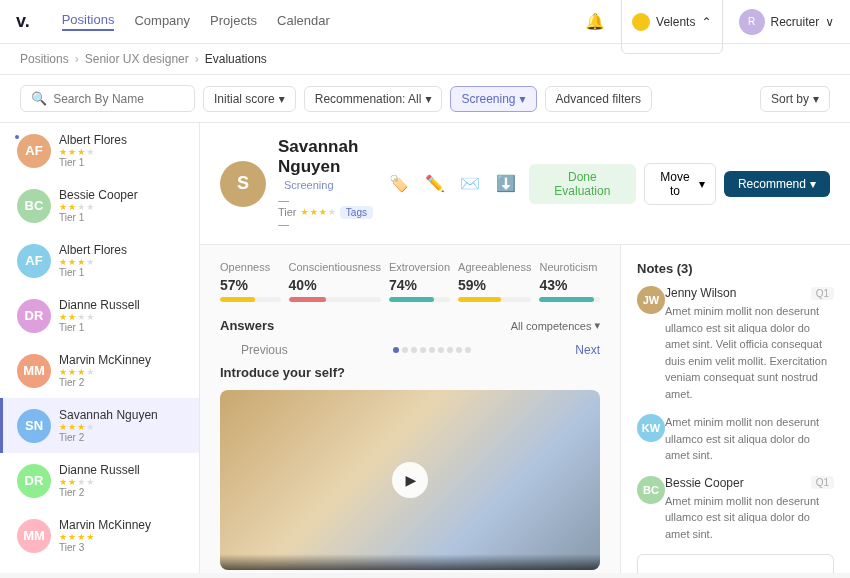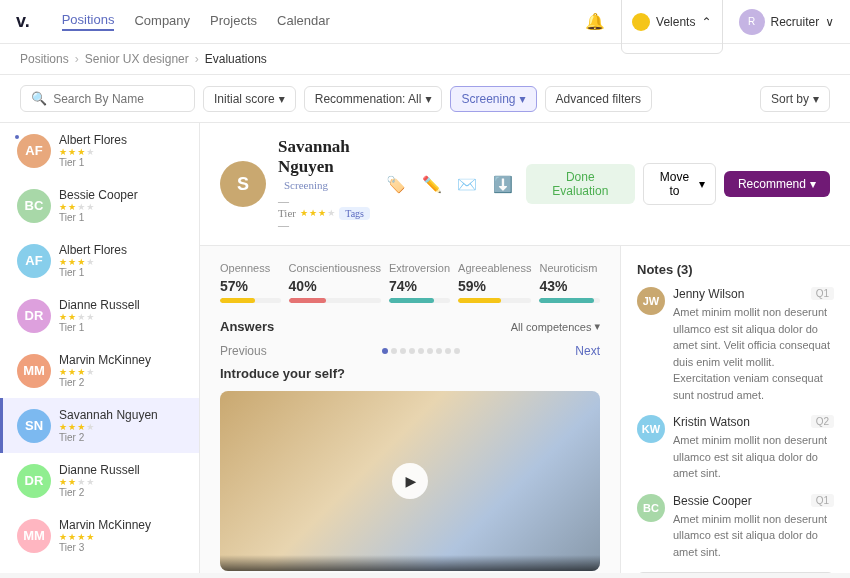--- a/index.html
+++ b/index.html
@@ -54,30 +54,30 @@
     .avatar-5 { background: #f0a07c; }
     .avatar-6 { background: #7cb9f0; }
     .avatar-7 { background: #90ee90; }
     .avatar-8 { background: #ffb6c1; }
     .new-badge { position: absolute; left: 10px; top: 10px; width: 8px; height: 8px; border-radius: 50%; background: #5c6bc0; border: 2px solid #fff; }
 
     
     .detail { flex: 1; background: #fafafa; padding: 0; overflow-y: auto; display: flex; flex-direction: column; }
     .detail-header { display: flex; align-items: center; padding: 14px 20px; background: #fff; border-bottom: 1px solid #e8e8e8; gap: 12px; }
     .detail-avatar { width: 46px; height: 46px; border-radius: 50%; background: #c9a870; display: flex; align-items: center; justify-content: center; font-size: 18px; font-weight: 600; color: #fff; flex-shrink: 0; }
-    .detail-name-block { flex: 1; font-family: Liberation Serif, serif; }
+    .detail-name-block { flex: 1; }
     .detail-name { font-size: 17px; font-weight: 600; color: #222; }
     .detail-stage { font-size: 11px; color: #7c8bc0; font-weight: 500; margin-left: 6px; }
     .detail-tier { font-size: 11px; color: #888; display: flex; align-items: center; gap: 4px; margin-top: 2px; }
     .tags-badge { background: #e8f0fe; color: #5c6bc0; border-radius: 4px; padding: 1px 6px; font-size: 10px; font-weight: 500; cursor: pointer; }
     .detail-actions { display: flex; align-items: center; gap: 8px; margin-left: auto; }
     .action-icon { font-size: 16px; color: #888; cursor: pointer; padding: 4px; border-radius: 4px; }
     .done-btn { background: #e8f5e9; color: #4caf50; border: none; border-radius: 6px; padding: 6px 12px; font-size: 12px; font-weight: 500; cursor: pointer; }
     .move-btn { display: flex; align-items: center; gap: 4px; background: #fff; border: 1px solid #e0e0e0; border-radius: 6px; padding: 6px 10px; font-size: 12px; cursor: pointer; }
-    .recommend-btn { background: #701a75; color: #fff; border: none; border-radius: 6px; padding: 6px 14px; font-size: 12px; font-weight: 500; cursor: pointer; display: flex; align-items: center; gap: 4px; }
+    .recommend-btn { background: #0c4a6e; color: #fff; border: none; border-radius: 6px; padding: 6px 14px; font-size: 12px; font-weight: 500; cursor: pointer; display: flex; align-items: center; gap: 4px; }
 
     
     .content-area { display: flex; gap: 0; flex: 1; padding: 0; }
     .left-panel { flex: 1; padding: 16px 20px; overflow-y: auto; }
     .right-panel { width: 230px; padding: 16px; border-left: 1px solid #e8e8e8; background: #fff; overflow-y: auto; }
 
     .section-header { display: flex; align-items: center; justify-content: space-between; margin-bottom: 12px; }
     .section-title { font-size: 13px; font-weight: 600; color: #333; }
     .hide-link { font-size: 12px; color: #888; cursor: pointer; }
     .edit-link { font-size: 12px; color: #5c6bc0; cursor: pointer; }
@@ -91,42 +91,42 @@
     .progress-fill { height: 100%; border-radius: 3px; }
     .fill-yellow { background: #f5c518; }
     .fill-red { background: #e57373; }
     .fill-teal { background: #4db6ac; }
 
     
     .answers-header { display: flex; align-items: center; justify-content: space-between; margin-bottom: 10px; }
     .answers-title { font-size: 13px; font-weight: 600; color: #333; }
     .competences-dropdown { font-size: 11px; color: #666; display: flex; align-items: center; gap: 3px; cursor: pointer; }
 
-    .question-nav { display: flex; align-items: center; justify-content: space-between; margin-bottom: 8px; }
+    .question-nav { display: flex; align-items: center; justify-content: space-between; margin-bottom: 8px; margin-left: 21px; }
     .nav-text { font-size: 12px; color: #888; cursor: pointer; }
     .nav-dots { display: flex; gap: 3px; align-items: center; }
     .dot { width: 6px; height: 6px; border-radius: 50%; background: #ddd; }
     .dot.active { background: #5c6bc0; }
     .next-text { font-size: 12px; color: #5c6bc0; cursor: pointer; font-weight: 500; }
 
     .question-text { font-size: 13px; color: #333; margin-bottom: 10px; font-weight: 700; }
 
     
     .video-container { position: relative; background: #2a2a3a; border-radius: 8px; overflow: hidden; width: 100%; height: 180px; margin-bottom: 10px; }
     .video-bg { width: 100%; height: 100%; background: linear-gradient(135deg, #c9a870 0%, #e8d5b0 40%, #b0c4de 70%, #8899aa 100%); display: flex; align-items: center; justify-content: center; }
     .play-btn { width: 36px; height: 36px; border-radius: 50%; background: rgba(255,255,255,0.9); display: flex; align-items: center; justify-content: center; cursor: pointer; }
     .play-icon { font-size: 14px; color: #333; margin-left: 2px; }
     .video-overlay { position: absolute; bottom: 0; left: 0; right: 0; background: linear-gradient(transparent, rgba(0,0,0,0.6)); padding: 8px; display: flex; align-items: center; gap: 8px; }
 
     
     .notes-title { font-size: 13px; font-weight: 600; color: #333; margin-bottom: 10px; }
-    .note-item { display: flex; gap: 8px; margin-bottom: 12px; }
+    .note-item { display: flex; margin-bottom: 12px; }
     .note-avatar { width: 28px; height: 28px; border-radius: 50%; flex-shrink: 0; display: flex; align-items: center; justify-content: center; font-size: 11px; font-weight: 600; color: #fff; }
     .note-content { flex: 1; }
-    .note-header { display: flex; align-items: flex-start; justify-content: space-between; margin-bottom: 3px; }
+    .note-header { display: flex; align-items: center; justify-content: space-between; margin-bottom: 3px; }
     .note-author { font-size: 12px; font-weight: 500; color: #333; }
     .note-q { font-size: 10px; color: #aaa; background: #f5f5f5; border-radius: 3px; padding: 1px 5px; }
     .note-text { font-size: 11px; color: #777; line-height: 1.5; }
     .note-input { width: 100%; border: 1px solid #e0e0e0; border-radius: 6px; padding: 8px; font-size: 12px; resize: none; outline: none; color: #aaa; height: 48px; background: #fff; }
   </style>
 </head>
 <body>
 
 <nav class="topnav">
   <span class="logo">v.</span>
@@ -439,24 +439,20 @@
       <div class="note-header">
         <span class="note-author">Jenny Wilson</span>
         <span class="note-q">Q1</span>
       </div>
       <div class="note-text">Amet minim mollit non deserunt ullamco est sit aliqua dolor do amet sint. Velit officia consequat duis enim velit mollit. Exercitation veniam consequat sunt nostrud amet.</div>
     </div>
   </div>
             <div class="note-item">
     <div class="note-avatar" style="background:#87ceeb">KW</div>
     <div class="note-content">
-      <div class="note-header">
-        <span class="note-author">Kristin Watson</span>
-        <span class="note-q">Q2</span>
-      </div>
       <div class="note-text">Amet minim mollit non deserunt ullamco est sit aliqua dolor do amet sint.</div>
     </div>
   </div>
             <div class="note-item">
     <div class="note-avatar" style="background:#a8d8a8">BC</div>
     <div class="note-content">
       <div class="note-header">
         <span class="note-author">Bessie Cooper</span>
         <span class="note-q">Q1</span>
       </div>

